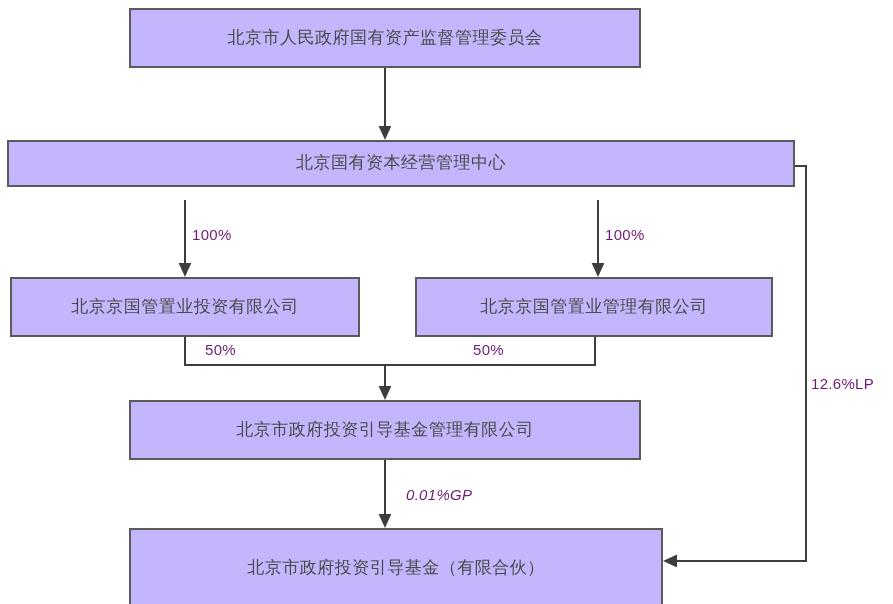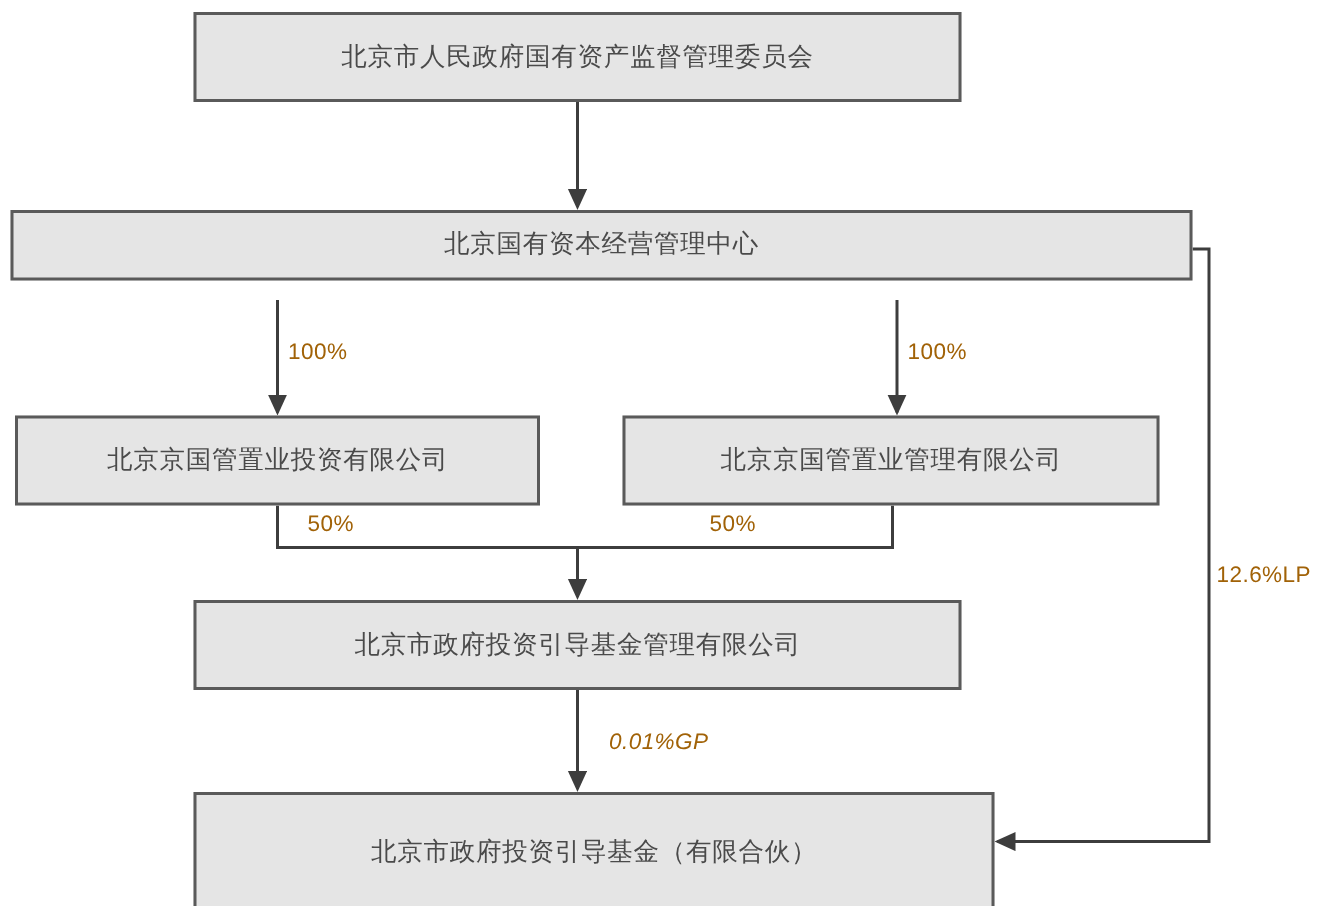--- a/index.html
+++ b/index.html
@@ -23,21 +23,21 @@
   .svg-layer {
     position: absolute;
     left: 0; top: 0;
     width: 893px;
     height: 604px;
     pointer-events: none;
   }
   .node {
     position: absolute;
     box-sizing: border-box;
-    background: #e5e5e5;
+    background: #c4b5fd;
     border: 2px solid #5a5a5a;
     display: flex;
     align-items: center;
     justify-content: center;
     text-align: center;
     color: #3d3d3d;
     letter-spacing: 0.5px;
   }
   .node .node-label {
     font-size: 17px;
@@ -49,21 +49,21 @@
   #node-sasac      { left: 129px; top: 8px;   width: 512px; height: 60px; }
   #node-capital    { left: 7px;   top: 140px; width: 788px; height: 47px; }
   #node-invest     { left: 10px;  top: 277px; width: 350px; height: 60px; }
   #node-manage     { left: 415px; top: 277px; width: 358px; height: 60px; }
   #node-fundmgmt   { left: 129px; top: 400px; width: 512px; height: 60px; }
   #node-fund       { left: 129px; top: 528px; width: 534px; height: 80px; }
 
   .edge-label {
     position: absolute;
     font-size: 15px;
-    color: #a16207;
+    color: #701a75;
     white-space: nowrap;
     letter-spacing: 0.3px;
   }
   #label-100-left  { left: 192px; top: 226px; }
   #label-100-right { left: 605px; top: 226px; }
   #label-50-left   { left: 205px; top: 341px; }
   #label-50-right  { left: 473px; top: 341px; }
   #label-gp        { left: 406px; top: 486px; font-style: italic; }
   #label-lp        { left: 811px; top: 375px; }
 </style>

